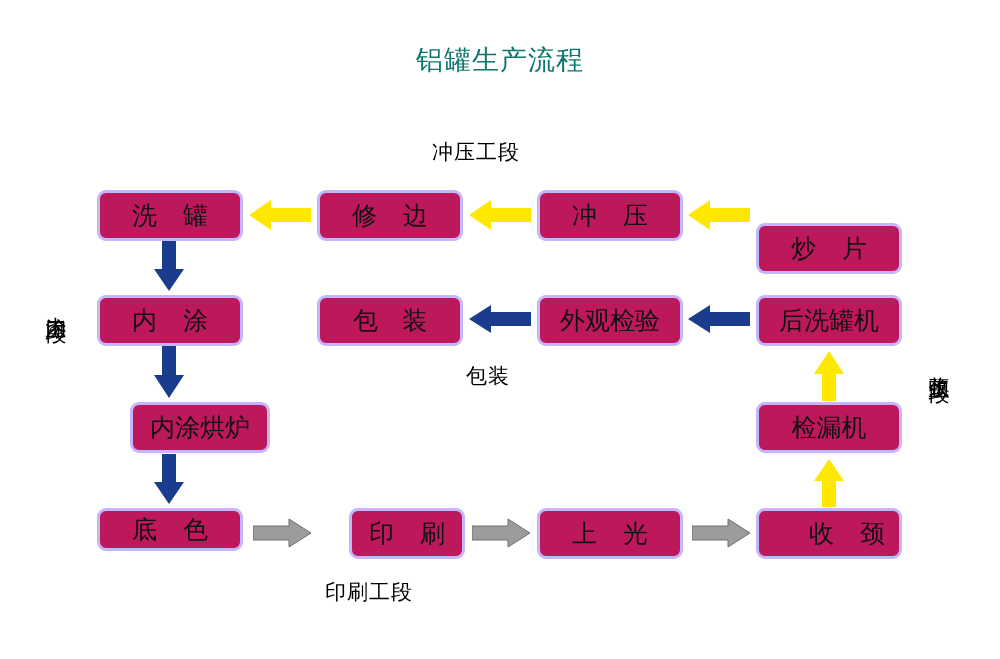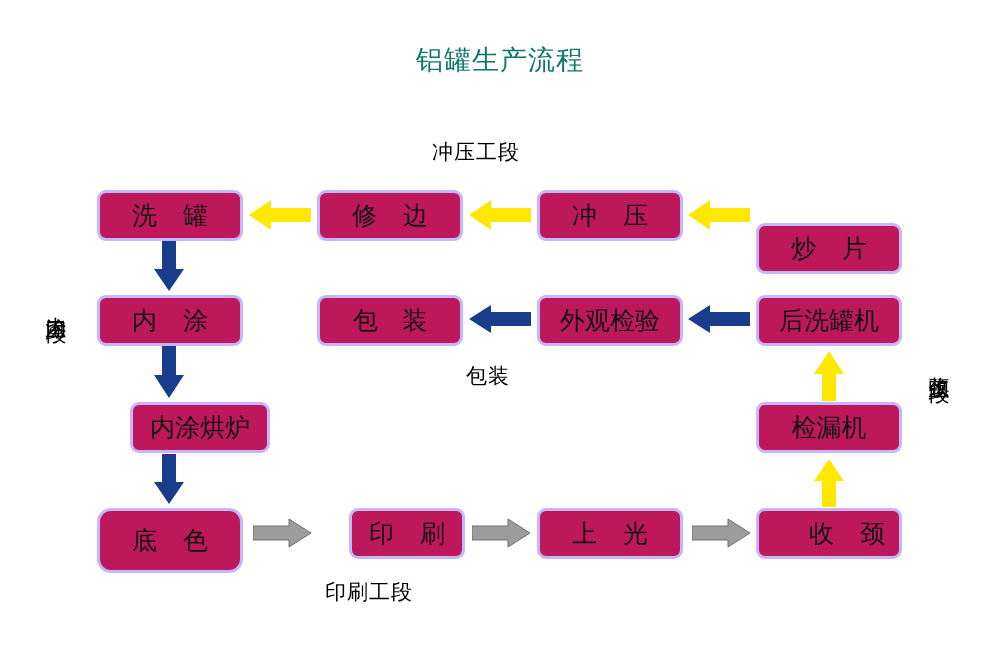--- a/index.html
+++ b/index.html
@@ -149,18 +149,18 @@
   <div class="node sp" style="left:756px; top:190px; width:146px; height:51px;margin-top:33px;">炒 片</div>
 
   <div class="node sp" style="left:97px;  top:295px; width:146px; height:51px;">内 涂</div>
   <div class="node sp" style="left:317px; top:295px; width:146px; height:51px;font-family:Liberation Serif, serif;">包 装</div>
   <div class="node" style="left:537px; top:295px; width:146px; height:51px;">外观检验</div>
   <div class="node" style="left:756px; top:295px; width:146px; height:51px;">后洗罐机</div>
 
   <div class="node" style="left:100px; top:402px; width:140px; height:51px;margin-left:30px;">内涂烘炉</div>
   <div class="node" style="left:756px; top:402px; width:146px; height:51px;">检漏机</div>
 
-  <div class="node sp" style="left:97px;  top:508px; width:146px; height:65px;border-radius:14px;">底 色</div>
+  <div class="node sp" style="left:97px;  top:508px; width:146px; height:43px;">底 色</div>
   <div class="node sp" style="left:317px; top:508px; width:116px; height:51px;margin-left:32px;">印 刷</div>
   <div class="node sp" style="left:537px; top:508px; width:146px; height:51px;">上 光</div>
   <div class="node sp" style="left:756px; top:508px; width:146px; height:51px;padding-left:36px;">收 颈</div>
 
 </div>
 
 </body></html>

